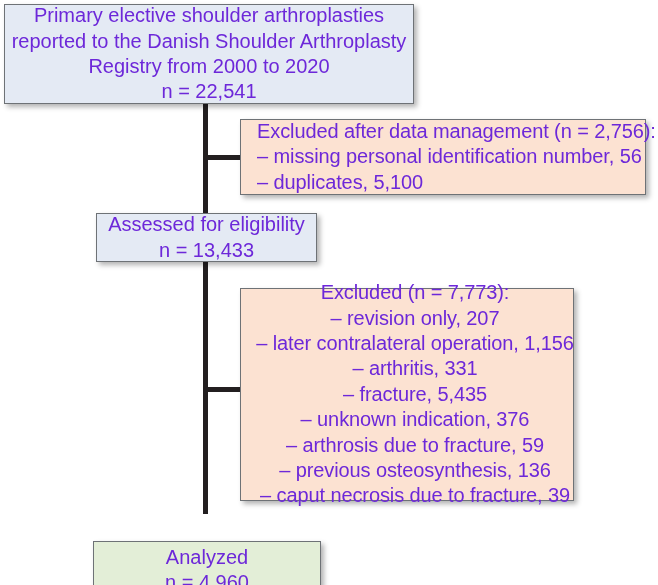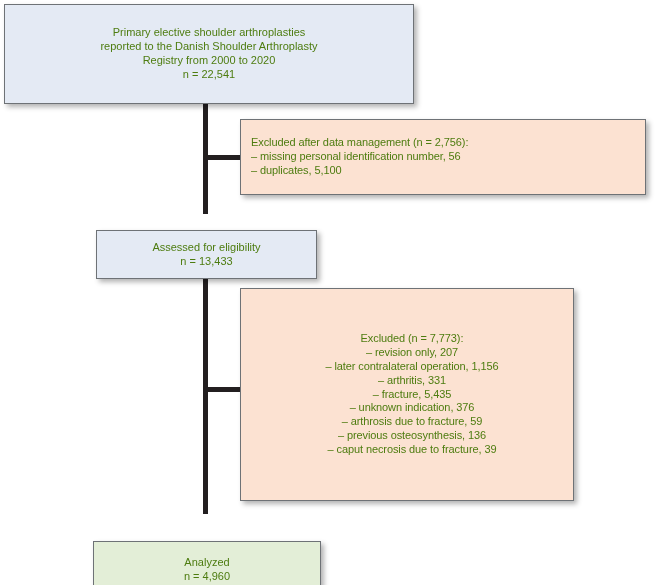--- a/index.html
+++ b/index.html
@@ -25,50 +25,50 @@
     position: absolute;
     background: #231f20;
   }
 
   
   .node {
     position: absolute;
     box-sizing: border-box;
     border: 1px solid #6e7276;
     box-shadow: 3px 3px 5px rgba(0,0,0,0.30);
-    font-size: 11px;
+    font-size: 20px;
     line-height: 1.27;
-    color: #4d7c0f;
+    color: #6d28d9;
     z-index: 5;
   }
   .node.blue   { background: #e4eaf4; }
   .node.peach  { background: #fce2d2; }
   .node.green  { background: #e3eed7; }
 
   .node.centered {
     display: flex;
     flex-direction: column;
     align-items: center;
     justify-content: center;
     text-align: center;
   }
   .node.listbox {
     display: flex;
     flex-direction: column;
     justify-content: center;
     text-align: left;
-    padding-left: 10px;
+    padding-left: 16px;
   }
   .node .ln { display: block; white-space: nowrap; }
   .node.listbox .ln { letter-spacing: -0.1px; }
 
   
   #box-source     { left:4px;   top:4px;   width:410px; height:100px; }
   #box-excluded-1 { left:240px; top:119px; width:406px; height:76px;  }
-  #box-assessed   { left:96px;  top:230px; width:221px; height:49px;  }
+  #box-assessed   { left:96px;  top:213px; width:221px; height:49px;  }
   #box-excluded-2 { left:240px; top:288px; width:334px; height:213px;align-items:center; }
   #box-analyzed   { left:93px;  top:541px; width:228px; height:58px;  }
 
   
   #trunk-1  { left:203px; top:103px; width:5px;   height:111px; }
   #branch-1 { left:203px; top:155px; width:39px;  height:5px;   }
   #trunk-2  { left:203px; top:261px; width:5px;   height:253px; }
   #branch-2 { left:203px; top:387px; width:39px;  height:5px;   }
 </style>
 </head>

